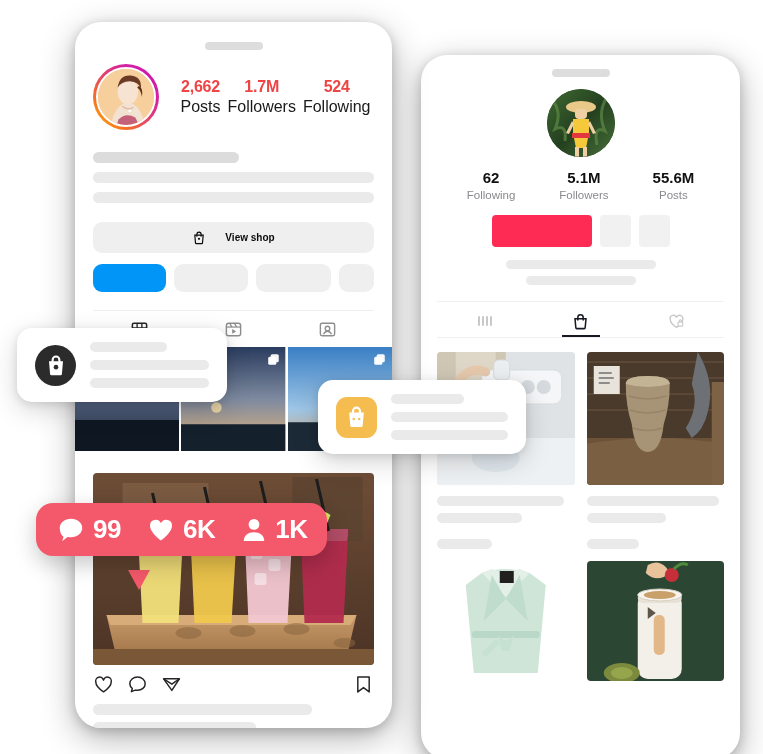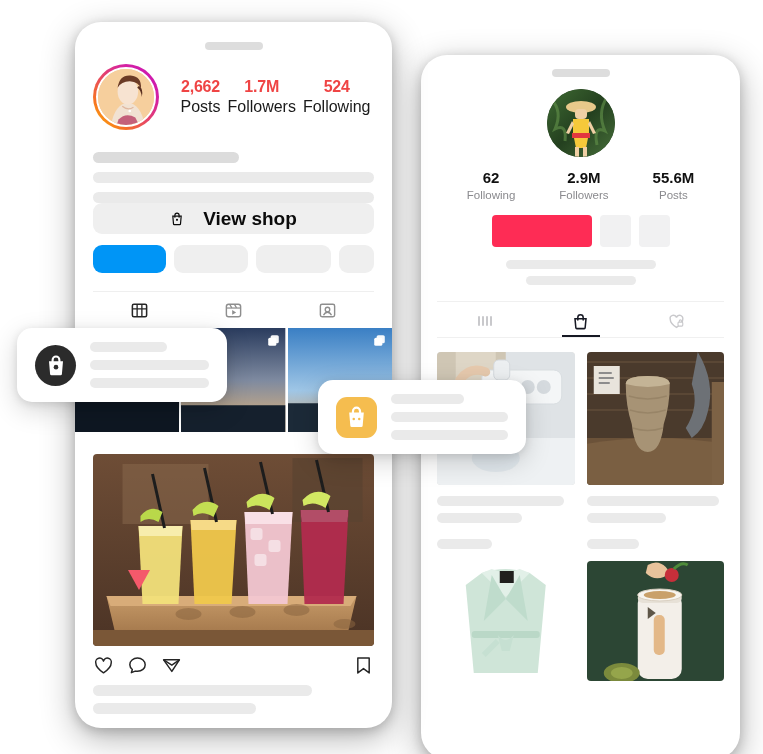--- a/index.html
+++ b/index.html
@@ -45,23 +45,23 @@
     border: 2px solid #fff; overflow: hidden; position: relative;
     background: #f3c99a;
   }
   .ig-stats { display: flex; flex: 1; justify-content: space-around; text-align: center; }
   .stat-num { font-size: 16px; font-weight: bold; color: #ef4444; letter-spacing: -.2px; }
   .stat-lbl { font-size: 16px; color: #1a1a1a; margin-top: 2px; }
 
   .ig-bio { margin-top: 18px; display: flex; flex-direction: column; gap: 9px; }
 
   .view-shop-btn {
-    height: 31px; border-radius: 9px; background: #efefef;
+    margin-top: 19px; height: 31px; border-radius: 9px; background: #efefef;
     display: flex; align-items: center; justify-content: center; gap: 19px;
-    font-size: 19px; font-weight: bold; color: #0b0b0b; border: none; width: 100%;
+    font-size: 10px; font-weight: bold; color: #0b0b0b; border: none; width: 100%;
     font-family: "Liberation Sans", sans-serif; cursor: pointer;
   }
   .ig-actions { margin-top: 11px; display: flex; gap: 8px; }
   .ig-actions > div { height: 28px; border-radius: 9px; background: #efefef; }
   .act-blue { background: #0095F6 !important; width: 76px; }
   .act-w1 { width: 78px; } .act-w2 { width: 78px; } .act-w3 { width: 37px; }
 
   .ig-tabs {
     margin-top: 18px; border-top: 1px solid #efefef;
     display: flex; justify-content: space-around; padding: 9px 0 8px;
@@ -176,21 +176,21 @@
           </g>
         </svg>
       </div>
 
       <div class="tt-stats">
         <div>
           <div class="tt-num">62</div>
           <div class="tt-lbl">Following</div>
         </div>
         <div>
-          <div class="tt-num">2.9M</div>
+          <div class="tt-num">5.1M</div>
           <div class="tt-lbl">Followers</div>
         </div>
         <div>
           <div class="tt-num">55.6M</div>
           <div class="tt-lbl">Posts</div>
         </div>
       </div>
 
       <div class="tt-actions">
         <button class="tt-follow"></button>
@@ -584,14 +584,37 @@
       </svg>
     </div>
     <div class="card-lines">
       <div class="sk r9" style="width:62%;height:10px"></div>
       <div class="sk r9" style="width:100%;height:10px"></div>
       <div class="sk r9" style="width:100%;height:10px"></div>
     </div>
   </div>
 
   <div class="badge-tail"></div>
+  <div class="badge">
+    <span class="badge-ico">
+      <svg width="30" height="30" viewBox="0 0 24 24">
+        <path d="M12 3c5 0 9 3.2 9 7.4 0 4.1-4 7.4-9 7.4-1 0-1.9-.1-2.8-.3L5 21l1-3.6C4.1 16 3 13.4 3 10.4 3 6.2 7 3 12 3z" fill="#fff"></path>
+      </svg>
+    </span>
+    <span class="badge-val">99</span>
+    <span class="badge-gap"></span>
+    <span class="badge-ico">
+      <svg width="30" height="28" viewBox="0 0 24 24">
+        <path d="M12 21S2.6 14.3 2.6 8.6A4.9 4.9 0 0 1 12 6.3a4.9 4.9 0 0 1 9.4 2.3C21.4 14.3 12 21 12 21z" fill="#fff"></path>
+      </svg>
+    </span>
+    <span class="badge-val">6K</span>
+    <span class="badge-gap"></span>
+    <span class="badge-ico">
+      <svg width="28" height="28" viewBox="0 0 24 24">
+        <circle cx="12" cy="7.2" r="4.6" fill="#fff"></circle>
+        <path d="M3.2 21.5c0-4.8 3.9-7.6 8.8-7.6s8.8 2.8 8.8 7.6z" fill="#fff"></path>
+      </svg>
+    </span>
+    <span class="badge-val">1K</span>
+  </div>
 
 </div>
 
 </body></html>

